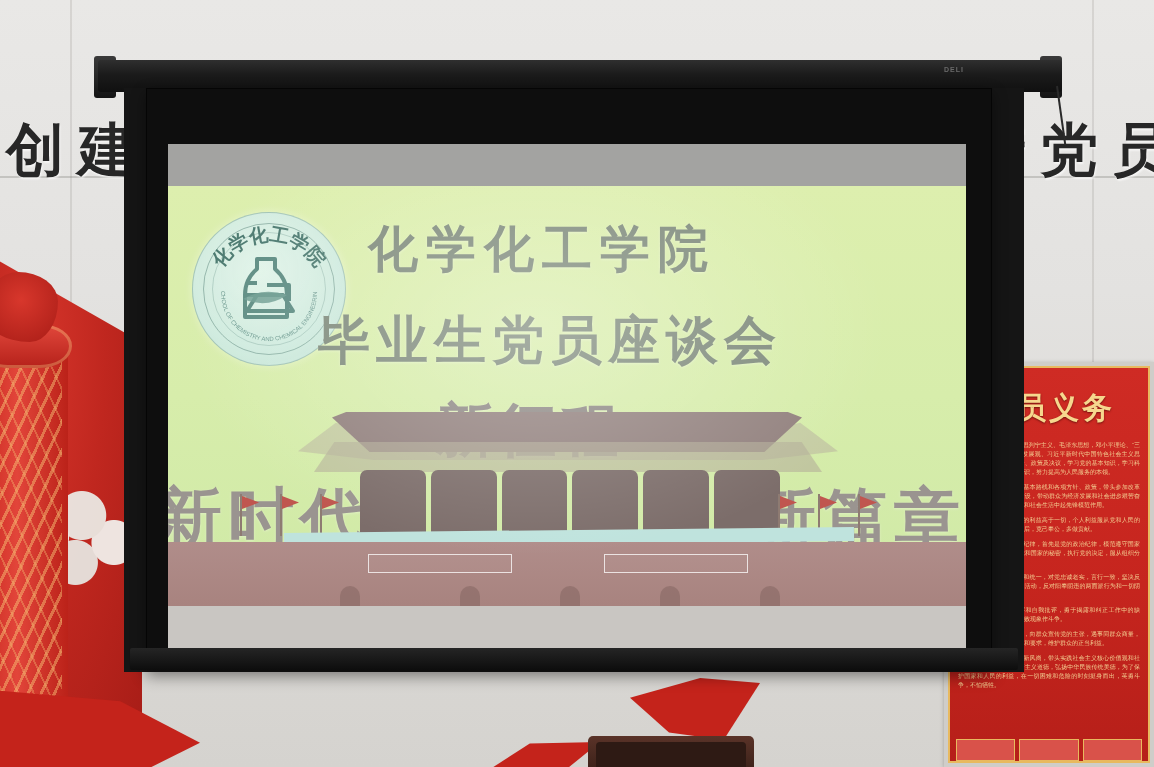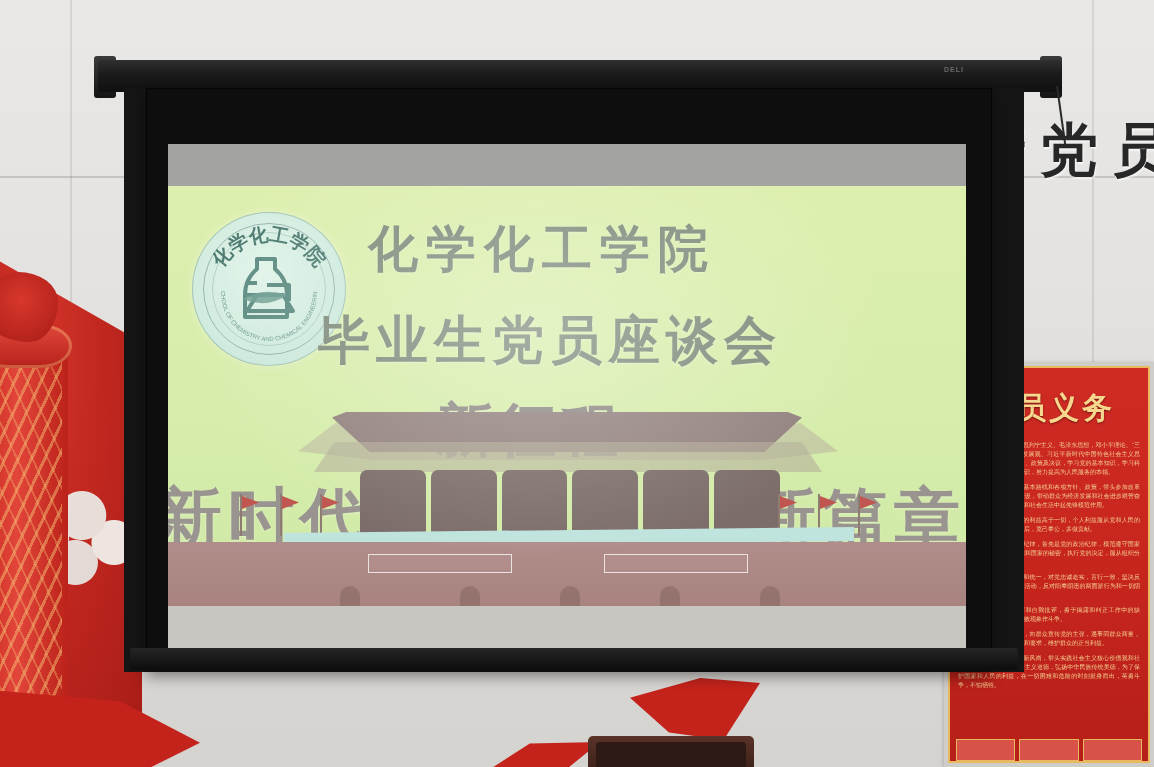--- a/index.html
+++ b/index.html
@@ -292,20 +292,21 @@
 <body>
 
 <div id="stage">
 
   <div class="wall"></div>
   <div class="wall-seam s1"></div>
   <div class="wall-seam s2"></div>
   <div class="wall-vert" style="left:70px"></div>
   <div class="wall-vert" style="left:1092px"></div>
 
+  <div class="wall-slogan left">创建</div>
   <div class="wall-slogan right">产党员</div>
 
   <div class="huabiao">
     <div class="hb-red"></div>
     <div class="hb-cloud"></div>
     <div class="hb-col"></div>
     <div class="hb-cap"></div>
     <div class="hb-beast"></div>
   </div>
 

